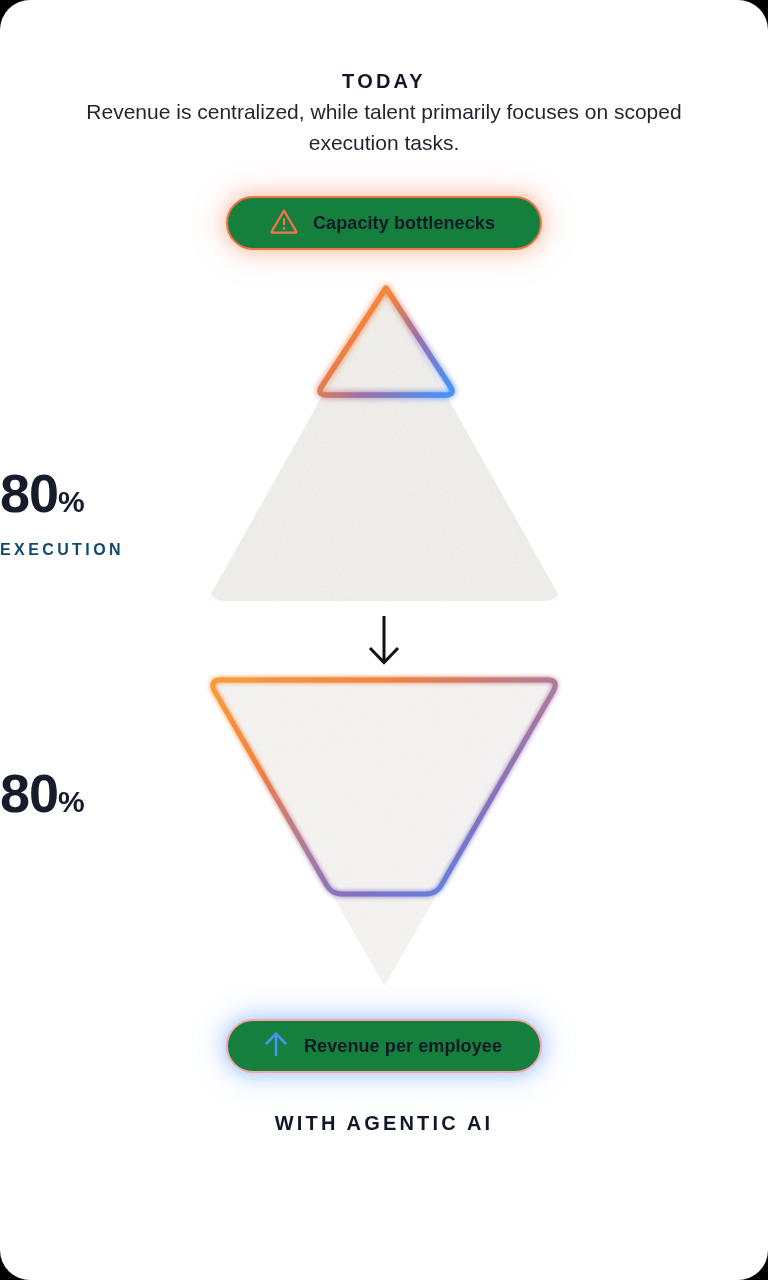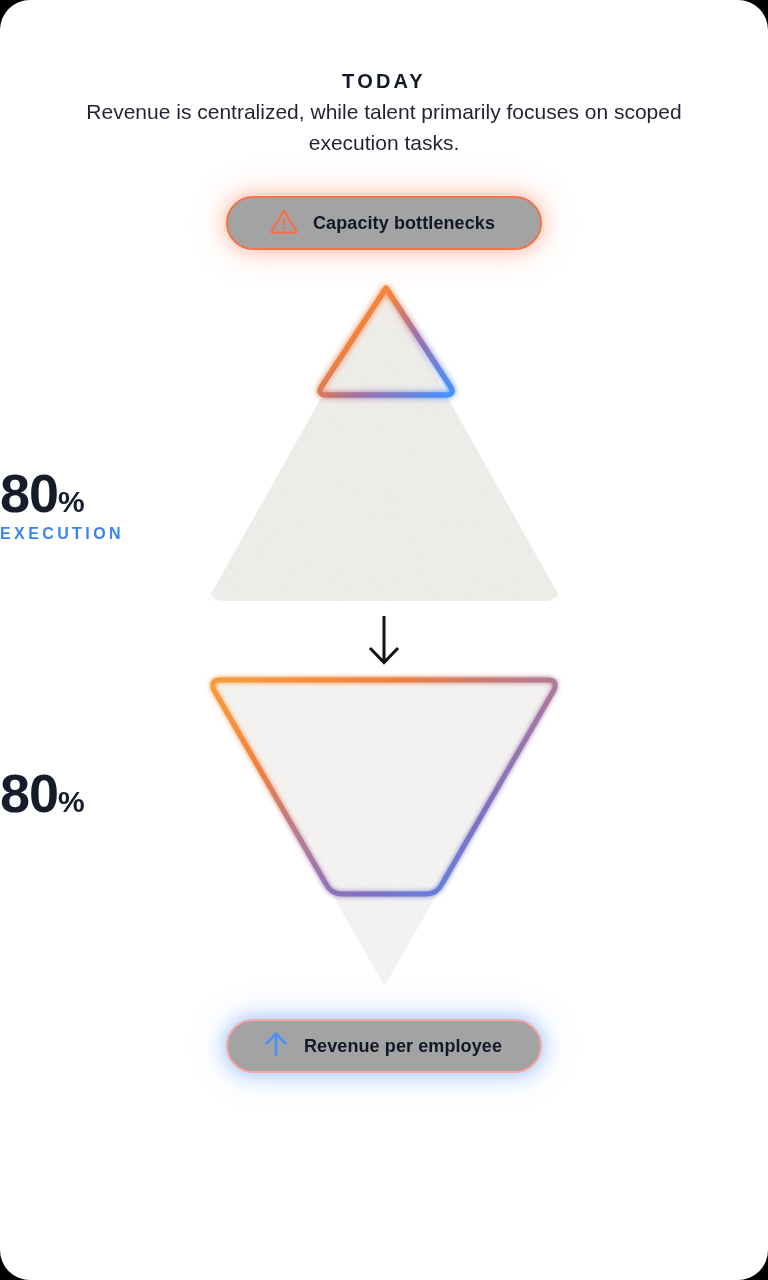--- a/index.html
+++ b/index.html
@@ -51,21 +51,21 @@
   #subcopy-agentic { top: 1152px; }
 
   
   .pill {
     position: absolute;
     height: 54px;
     display: flex;
     align-items: center;
     justify-content: center;
     gap: 14px;
-    background: #a3a3a3;
+    background: #15803d;
     border-radius: 27px;
     box-sizing: border-box;
     padding: 0 26px 0 22px;
   }
   .pill-label {
     font-size: 18px;
     font-weight: bold;
     color: #111827;
     white-space: nowrap;
     letter-spacing: 0.1px;
@@ -135,22 +135,23 @@
   }
   .big-number .pct {
     font-size: 30px;
     font-weight: bold;
     letter-spacing: 0;
   }
   .stage-label {
     font-size: 16px;
     font-weight: bold;
     letter-spacing: 3.4px;
-    color: #3b82f6;
+    color: #0c4a6e;
     line-height: 1;
+    margin-top: 16px;
   }
 
   #exec-number { top: 466px; }
   #exec-label  { top: 526px; }
   #strat-label { top: 736px; }
   #strat-number{ top: 766px; }
 
   
   #arrow-down {
     position: absolute;
@@ -293,15 +294,16 @@
 
   <div class="pill" id="pill-revenue">
     <span class="pill-icon">
       <svg width="28" height="30" viewBox="0 0 28 30" fill="none">
         <path d="M14 26 L14 5 M4.6 14.4 L14 4.6 L23.4 14.4" stroke="#4a90f7" stroke-width="2.6" stroke-linecap="round" stroke-linejoin="round"></path>
       </svg>
     </span>
     <span class="pill-label">Revenue per employee</span>
   </div>
 
+  <div class="eyebrow" id="eyebrow-agentic">WITH AGENTIC AI</div>
 
 
 </div>
 
 </body></html>

